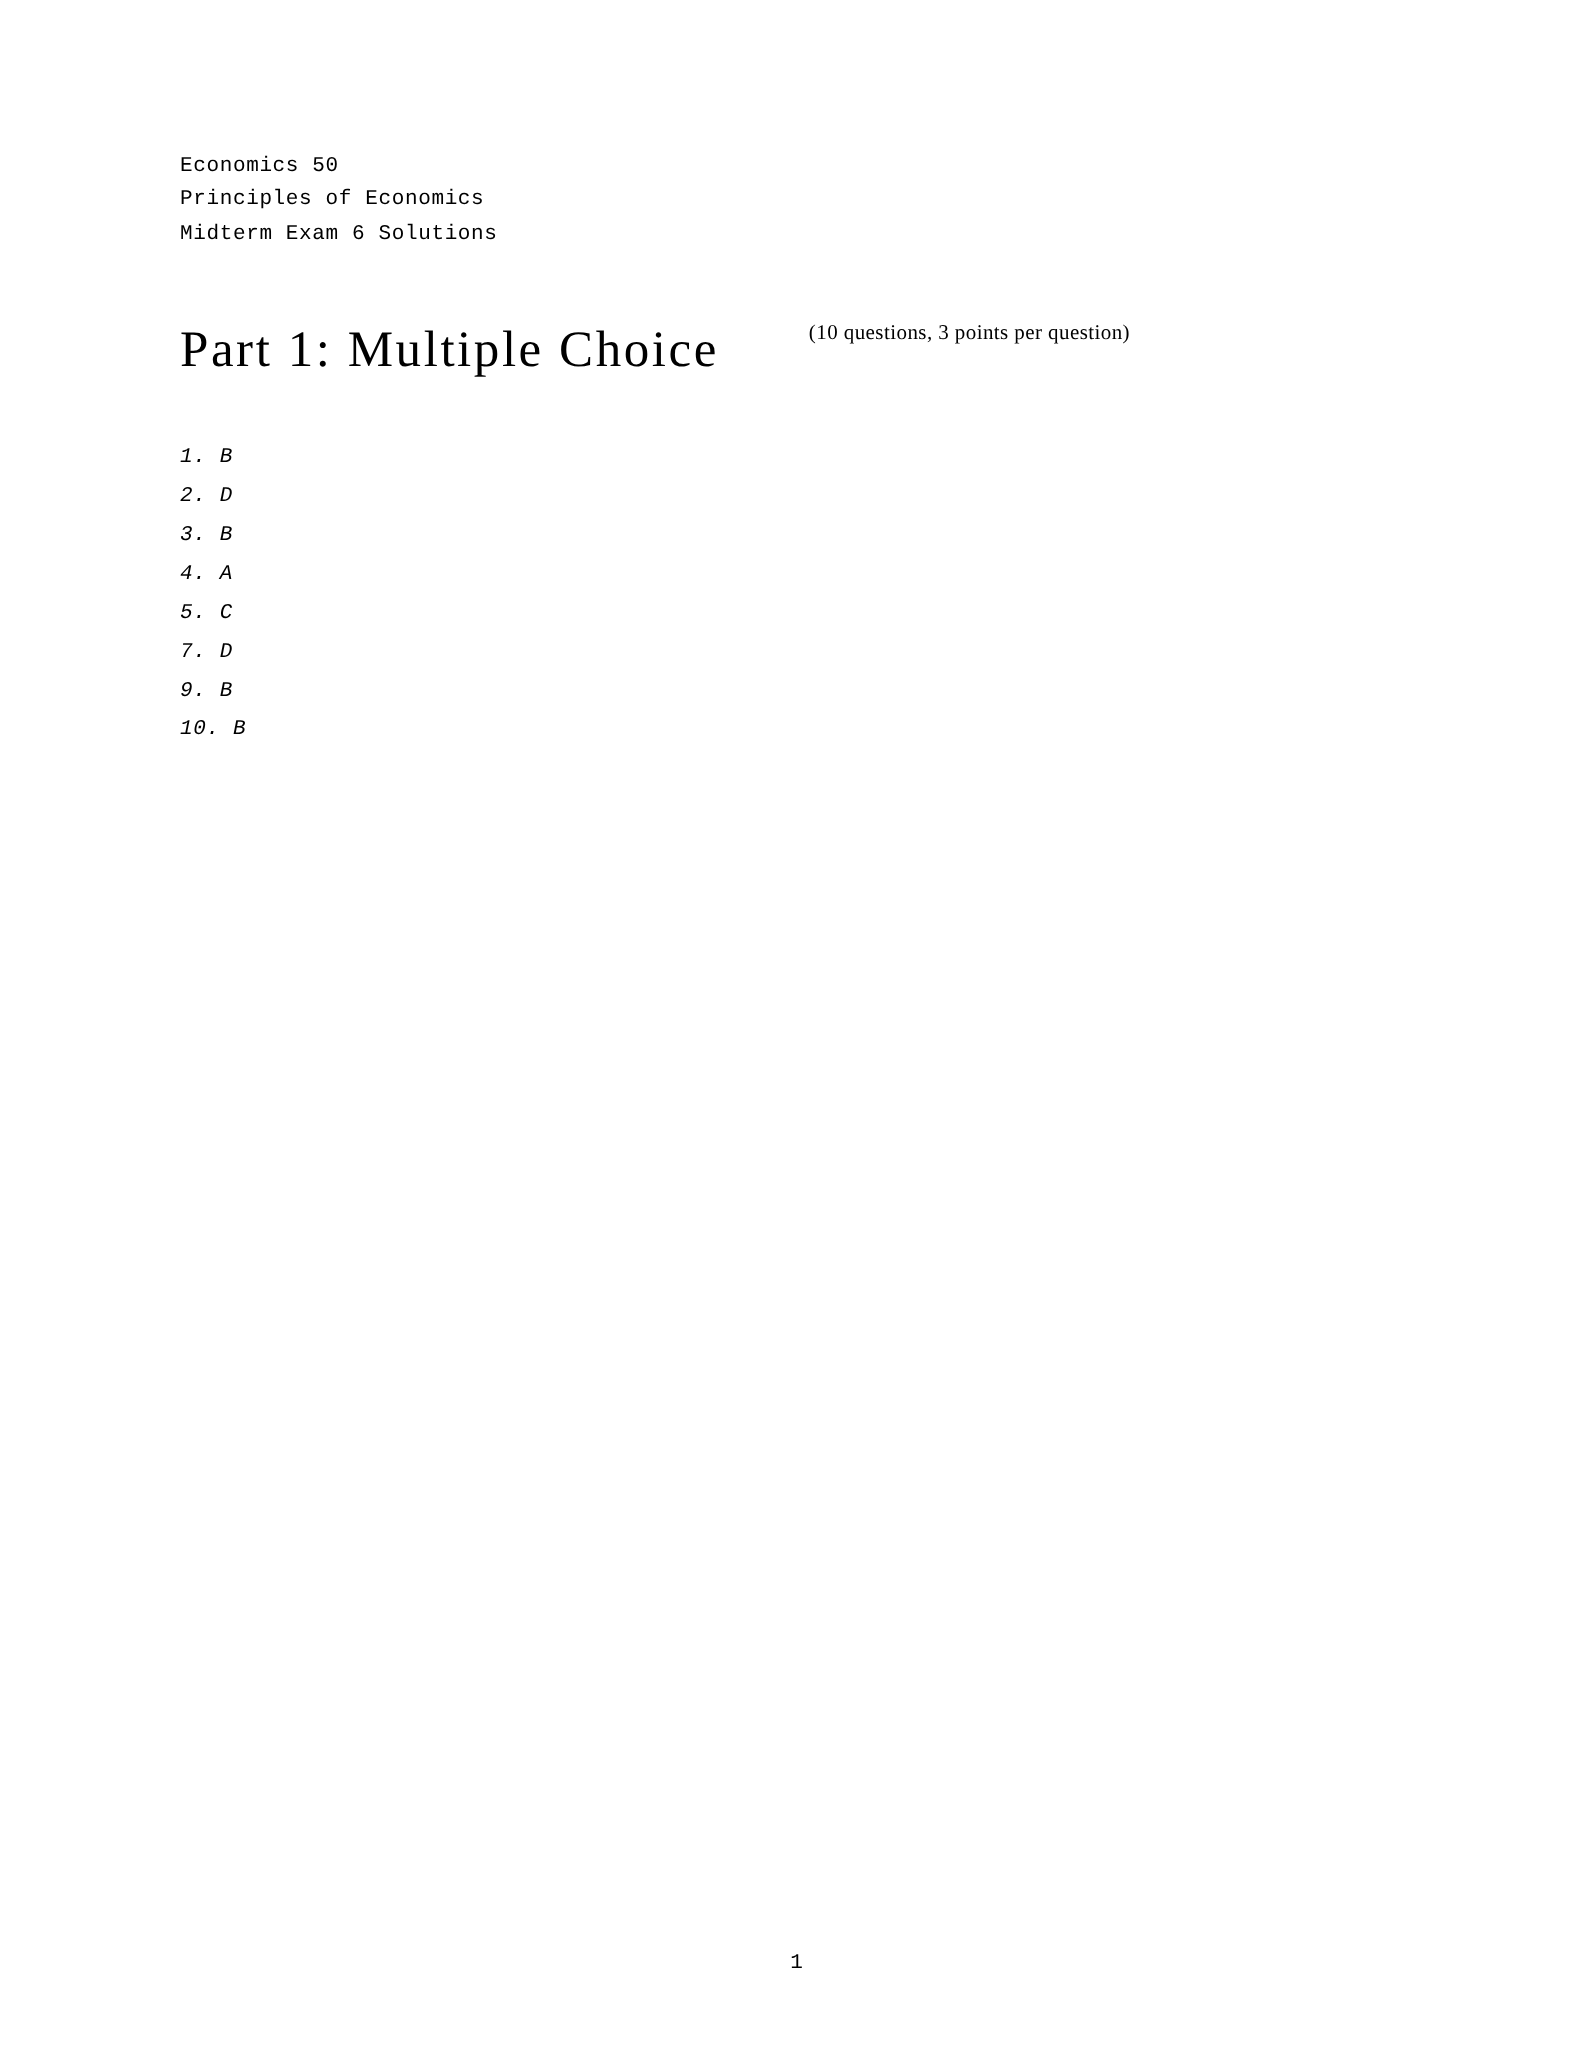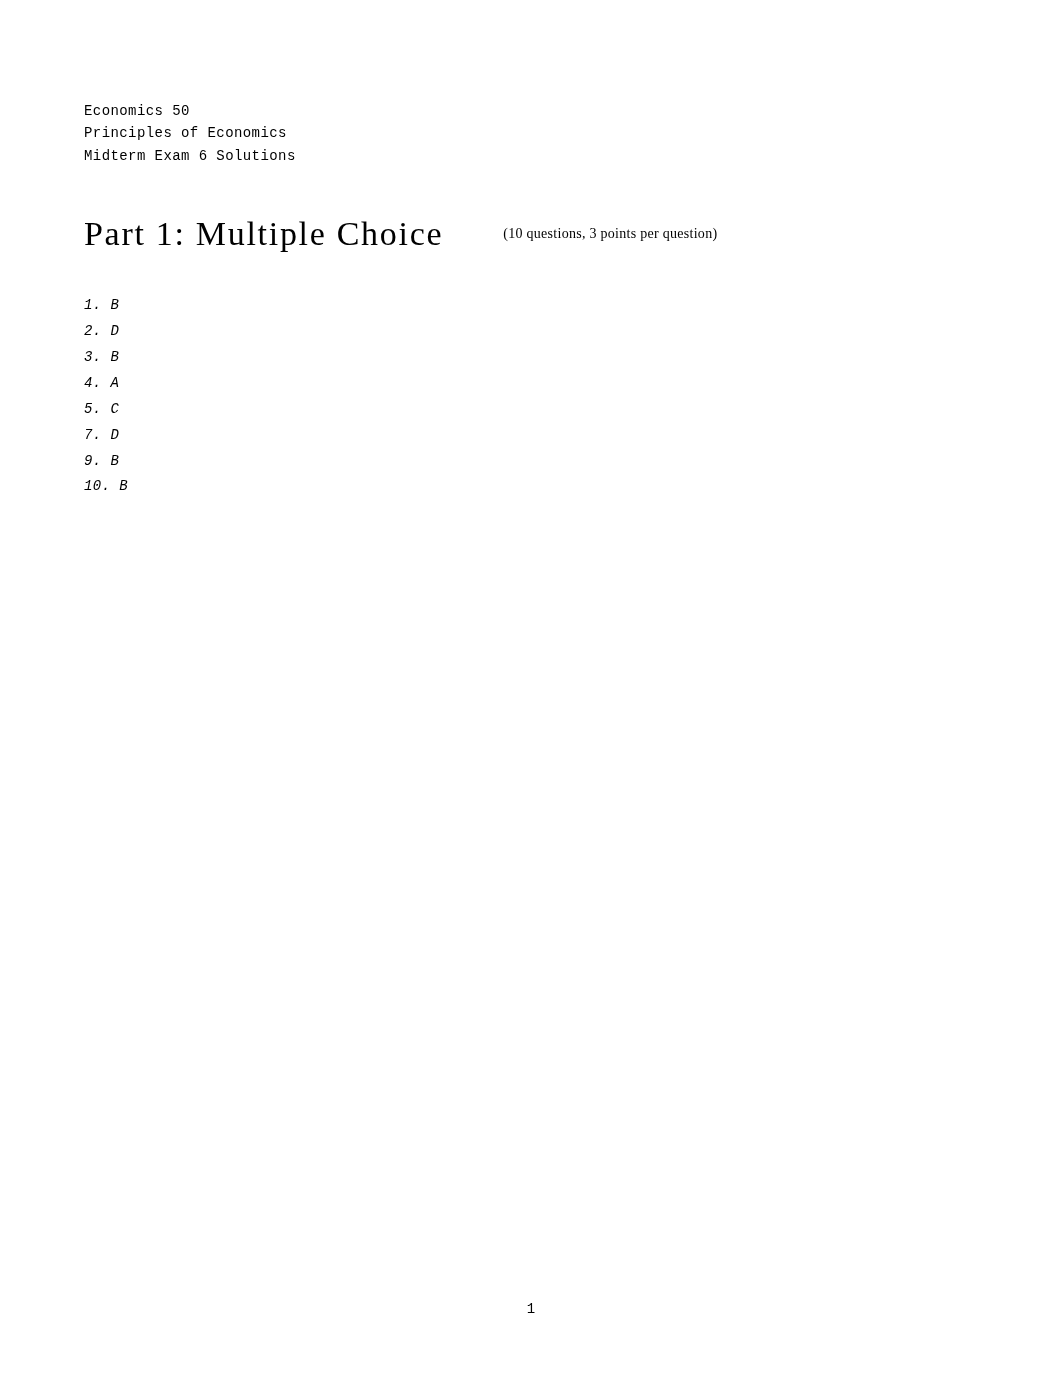--- a/index.html
+++ b/index.html
@@ -14,38 +14,38 @@
       font-size: 14px;
       color: #000000;
       width: 1062px;
       min-height: 1377px;
       position: relative;
     }
 
     .page {
       width: 1062px;
       min-height: 1377px;
-      padding: 100px 120px 80px 84px;
+      padding: 100px 120px 80px 120px;
       position: relative;
     }
 
     .header-block {
       margin-bottom: 48px;
     }
 
     .header-line {
       font-size: 14px;
       line-height: 1.6;
       font-family: "Courier New", "Courier", monospace;
       letter-spacing: 0.03em;
     }
 
     .part-header {
       display: flex;
-      align-items: center;
+      align-items: flex-start;
       gap: 60px;
       margin-bottom: 40px;
       margin-top: 10px;
     }
 
     .part-title {
       font-size: 34px;
       font-weight: normal;
       font-family: "Computer Modern", Georgia, serif;
       letter-spacing: 0.05em;

